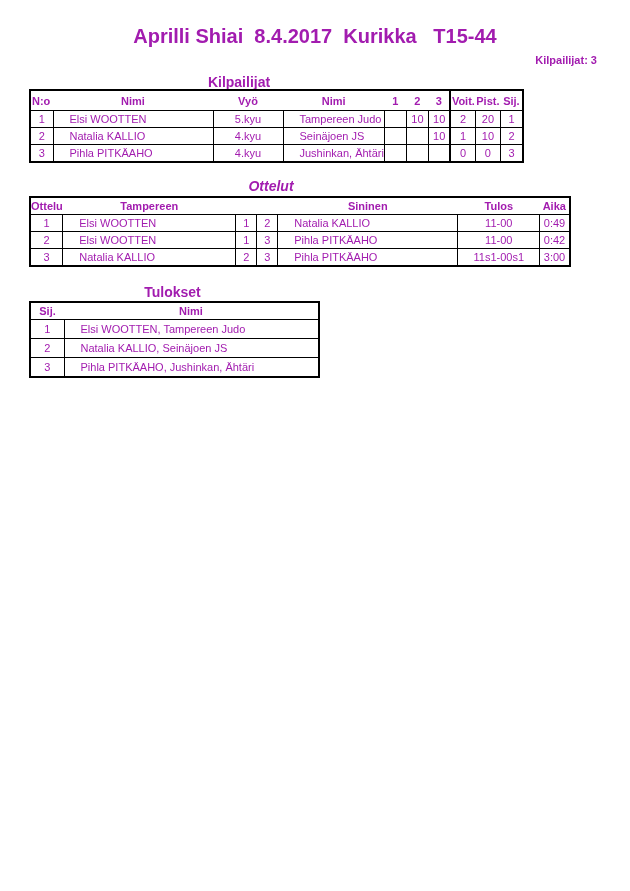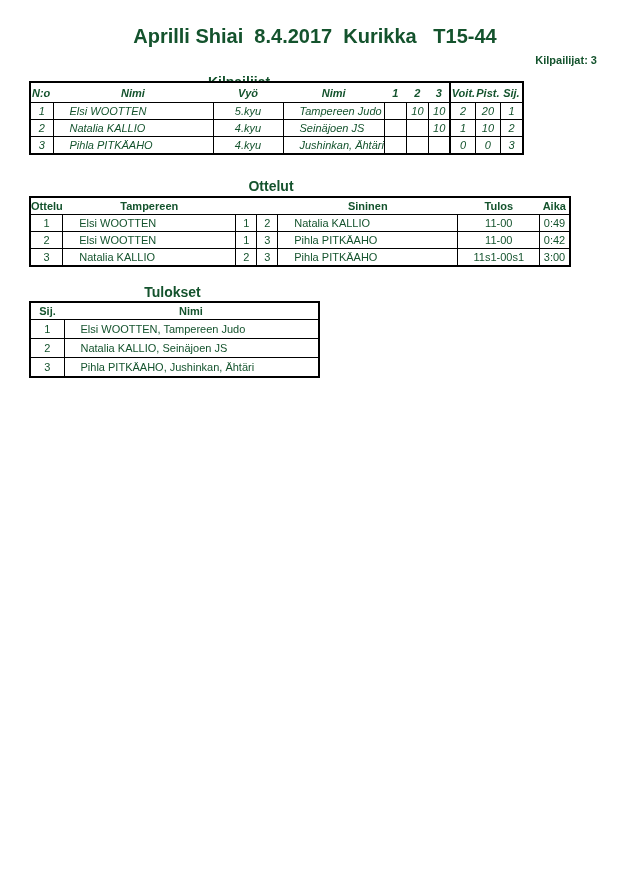--- a/index.html
+++ b/index.html
@@ -1,21 +1,21 @@
 <!DOCTYPE html>
 <html><head>
 <meta charset="utf-8">
 <style>
   html, body { margin: 0; padding: 0; background: #ffffff; }
   .page {
     position: relative;
     width: 630px;
     height: 891px;
     background: #ffffff;
-    color: #14532d;
+    color: #a21caf;
     font-family: "Liberation Sans", "DejaVu Sans", sans-serif;
     overflow: hidden;
   }
   .title {
     position: absolute;
     top: 25px; left: 0; width: 630px;
     text-align: center;
     font-size: 20px;
     font-weight: bold;
     white-space: pre;
@@ -27,31 +27,31 @@
     font-weight: bold;
   }
   .section-heading {
     position: absolute;
     font-size: 14px;
     font-weight: bold;
     text-align: center;
     white-space: nowrap;
   }
   #sh-kilpailijat { top: 74px;  left: 29px; width: 420px; }
-  #sh-ottelut     { top: 178px; left: 29px; width: 484px; }
+  #sh-ottelut     { top: 178px; left: 29px; width: 484px; font-style: italic; }
   #sh-tulokset    { top: 284px; left: 29px; width: 287px; }
 
   table {
     position: absolute;
     border-collapse: collapse;
     table-layout: fixed;
     border: 2px solid #000000;
     background: #ffffff;
   }
-  #t-kilpailijat { top: 81px;  left: 29px; font-style: italic; }
+  #t-kilpailijat { top: 89px;  left: 29px; }
   #t-ottelut     { top: 196px; left: 29px; }
   #t-tulokset    { top: 301px; left: 29px; }
 
   th {
     font-size: 11px;
     font-weight: bold;
     padding: 0;
     border: none;
     border-bottom: 1px solid #000000;
     text-align: center;

